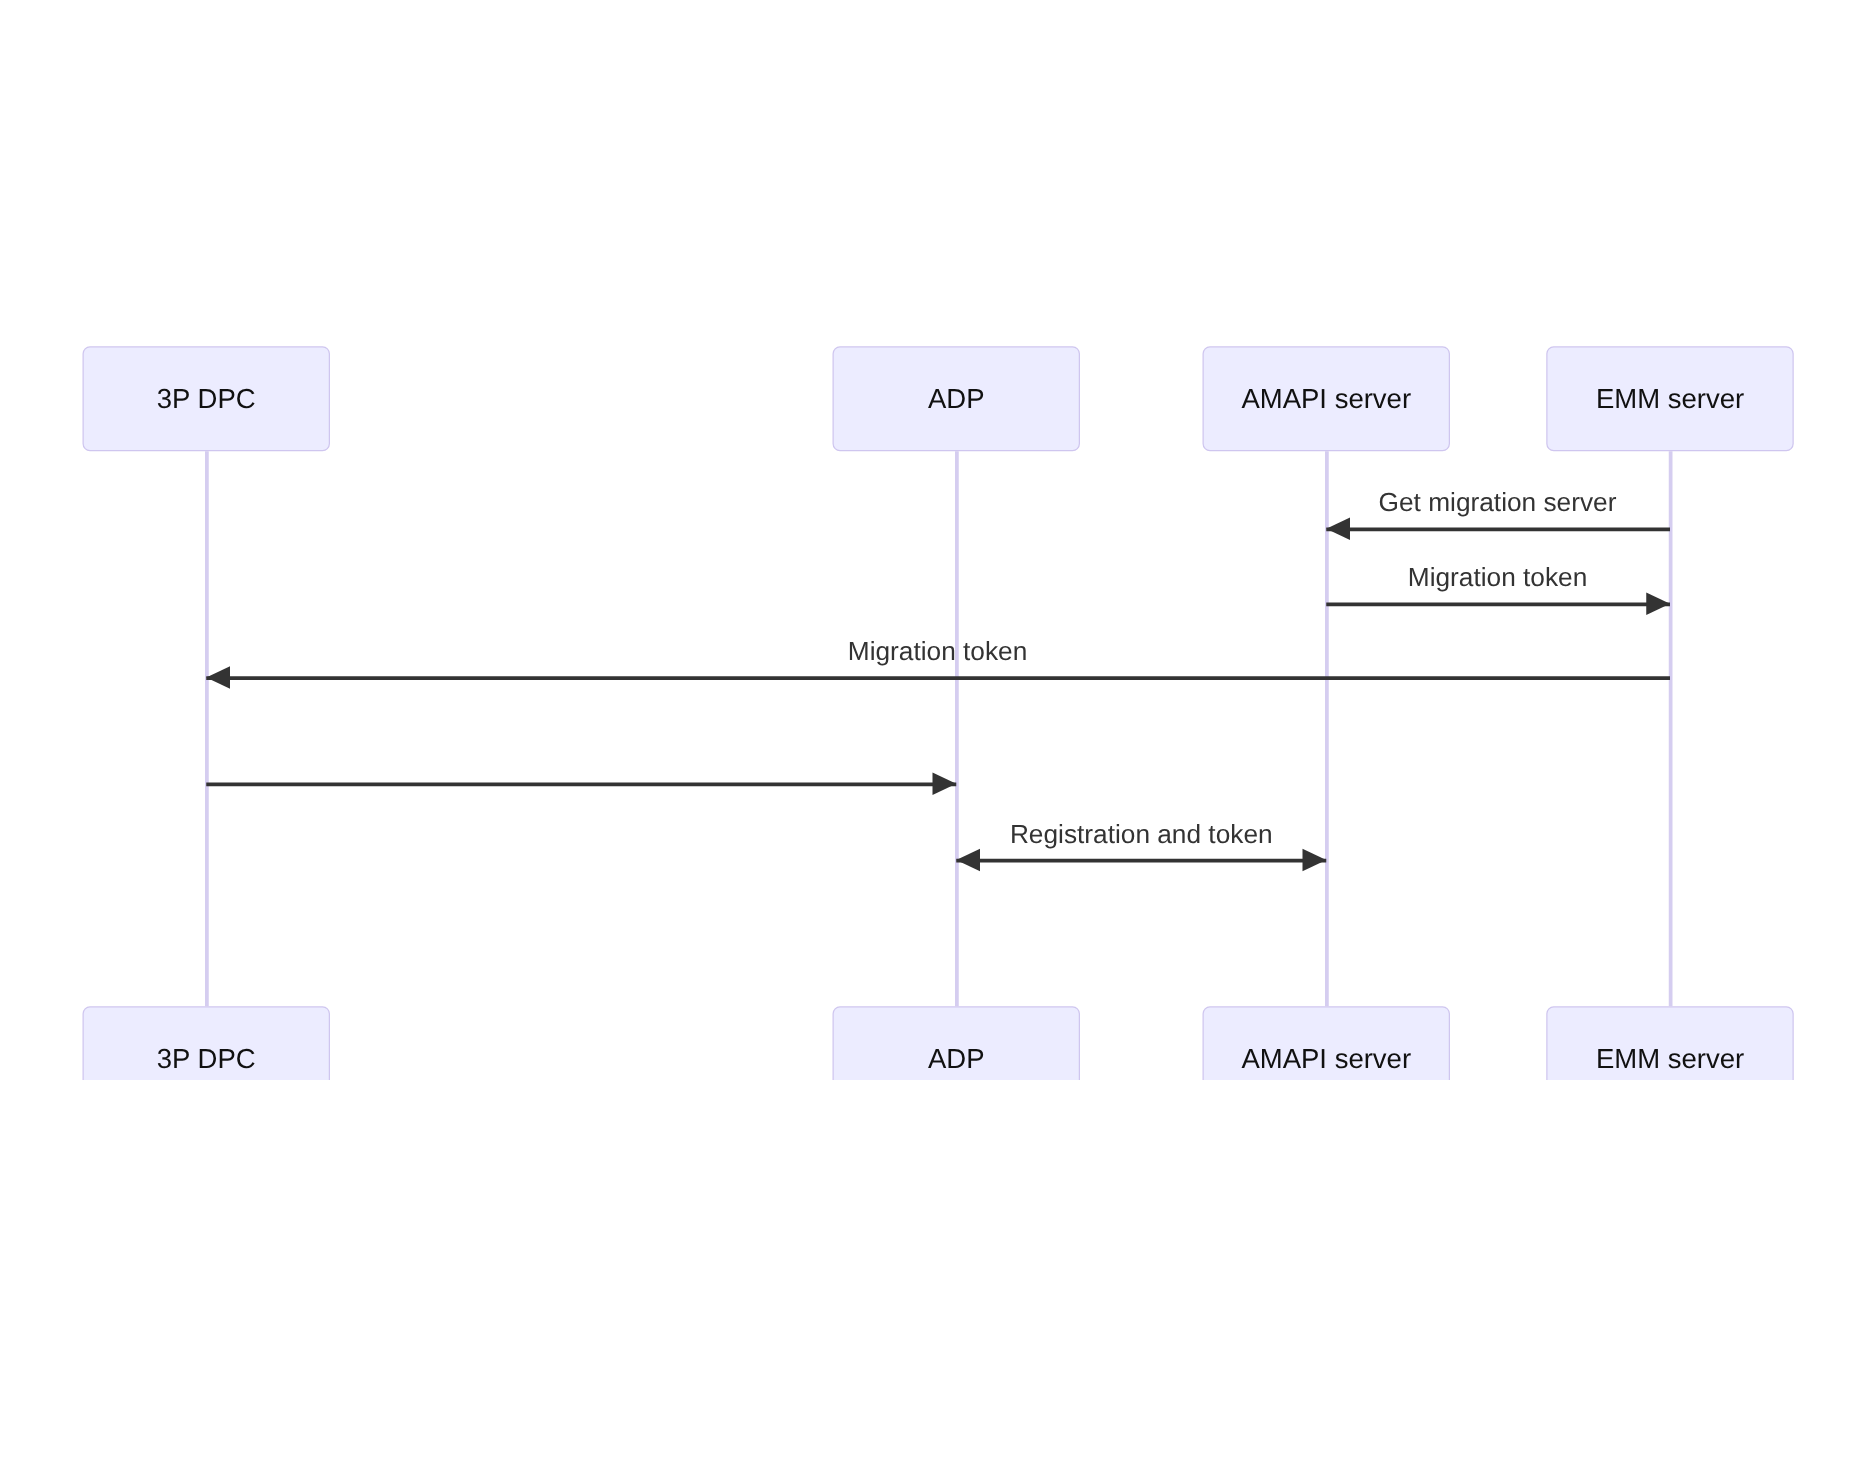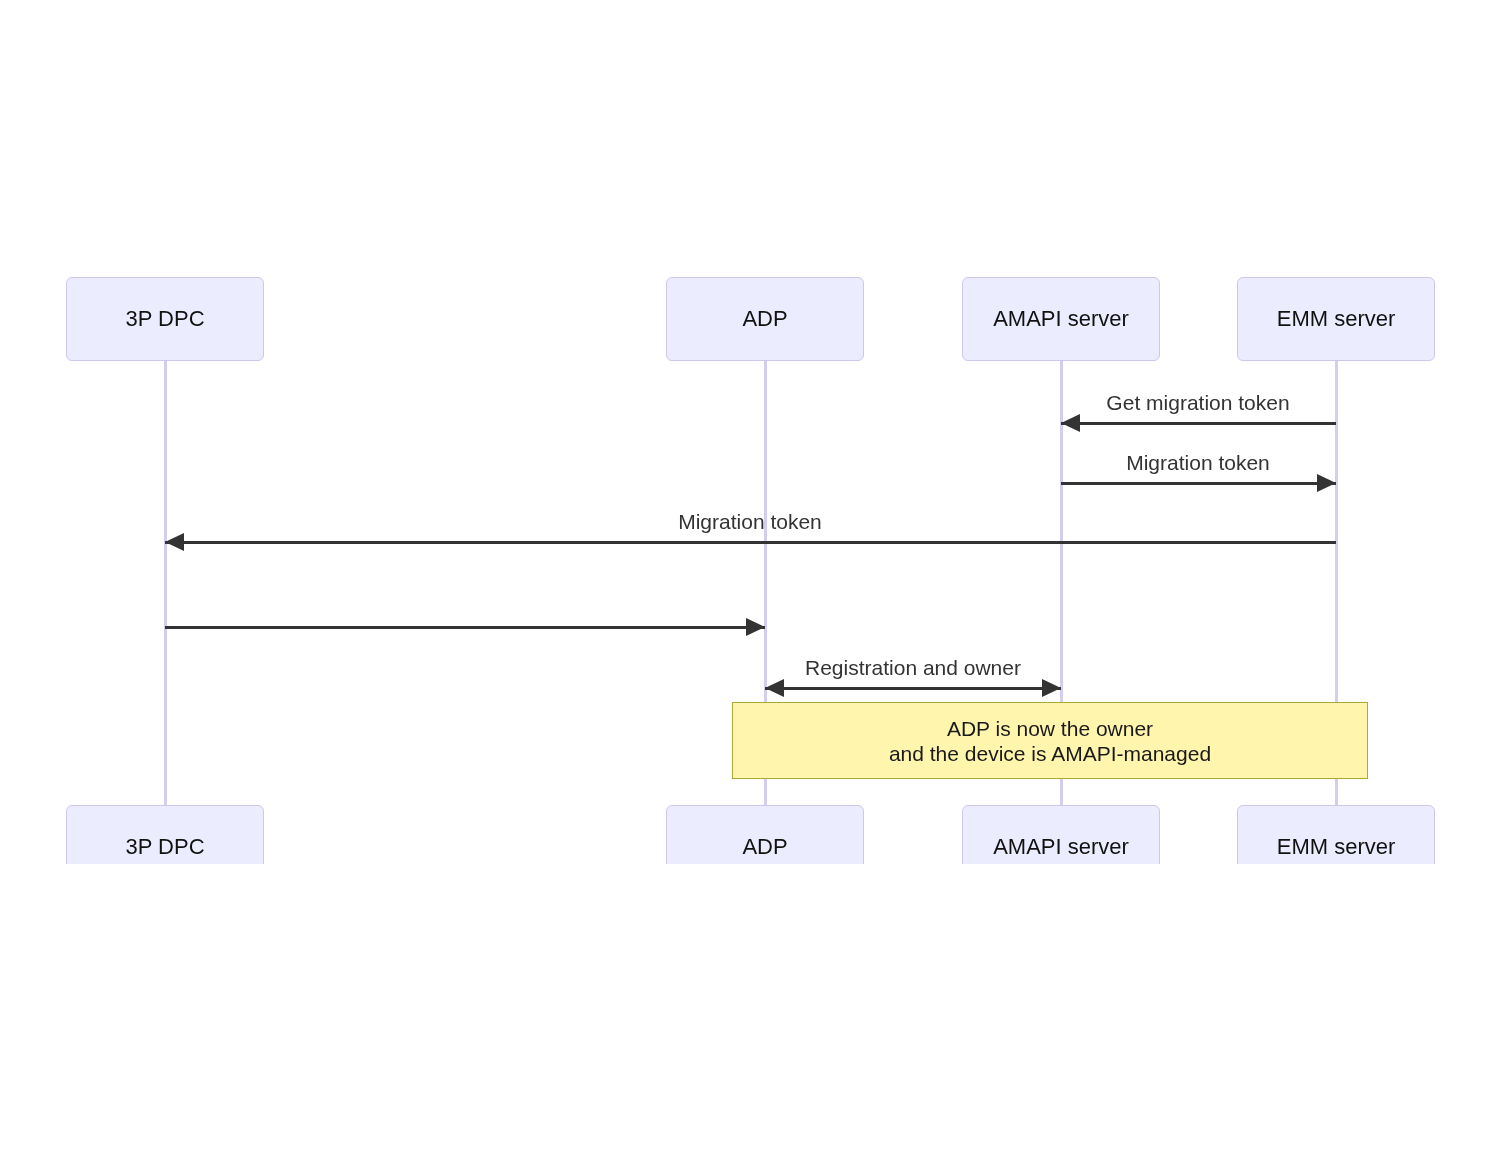--- a/index.html
+++ b/index.html
@@ -98,42 +98,40 @@
   <div class="actor" style="left:666px;top:277px">
     <span>ADP</span>
   </div>
   <div class="actor" style="left:962px;top:277px">
     <span>AMAPI server</span>
   </div>
   <div class="actor" style="left:1237px;top:277px">
     <span>EMM server</span>
   </div>
 
-  <div class="msg-label" style="left:1198px;top:389px">Get migration token</div>
+  <div class="msg-label" style="left:1198px;top:389px">Get migration server</div>
   <div class="msg-line" style="left:1061px;top:421.5px;width:275px"></div>
   <div class="arrowhead left" style="left:1061px;top:414px"></div>
 
   <div class="msg-label" style="left:1198px;top:449px">Migration token</div>
   <div class="msg-line" style="left:1061px;top:481.5px;width:275px"></div>
   <div class="arrowhead right" style="left:1317px;top:474px"></div>
 
   <div class="msg-label" style="left:750px;top:508px">Migration token</div>
   <div class="msg-line" style="left:165px;top:540.5px;width:1171px"></div>
   <div class="arrowhead left" style="left:165px;top:533px"></div>
 
   <div class="msg-line" style="left:165px;top:625.5px;width:600px"></div>
   <div class="arrowhead right" style="left:746px;top:618px"></div>
 
-  <div class="msg-label" style="left:913px;top:654px">Registration and owner</div>
+  <div class="msg-label" style="left:913px;top:654px">Registration and token</div>
   <div class="msg-line" style="left:765px;top:686.5px;width:296px"></div>
   <div class="arrowhead left" style="left:765px;top:679px"></div>
   <div class="arrowhead right" style="left:1042px;top:679px"></div>
 
-  <div class="note">ADP is now the owner
-and the device is AMAPI-managed</div>
 
   <div class="actor" style="left:66px;top:805px">
     <span>3P DPC</span>
   </div>
   <div class="actor" style="left:666px;top:805px">
     <span>ADP</span>
   </div>
   <div class="actor" style="left:962px;top:805px">
     <span>AMAPI server</span>
   </div>

